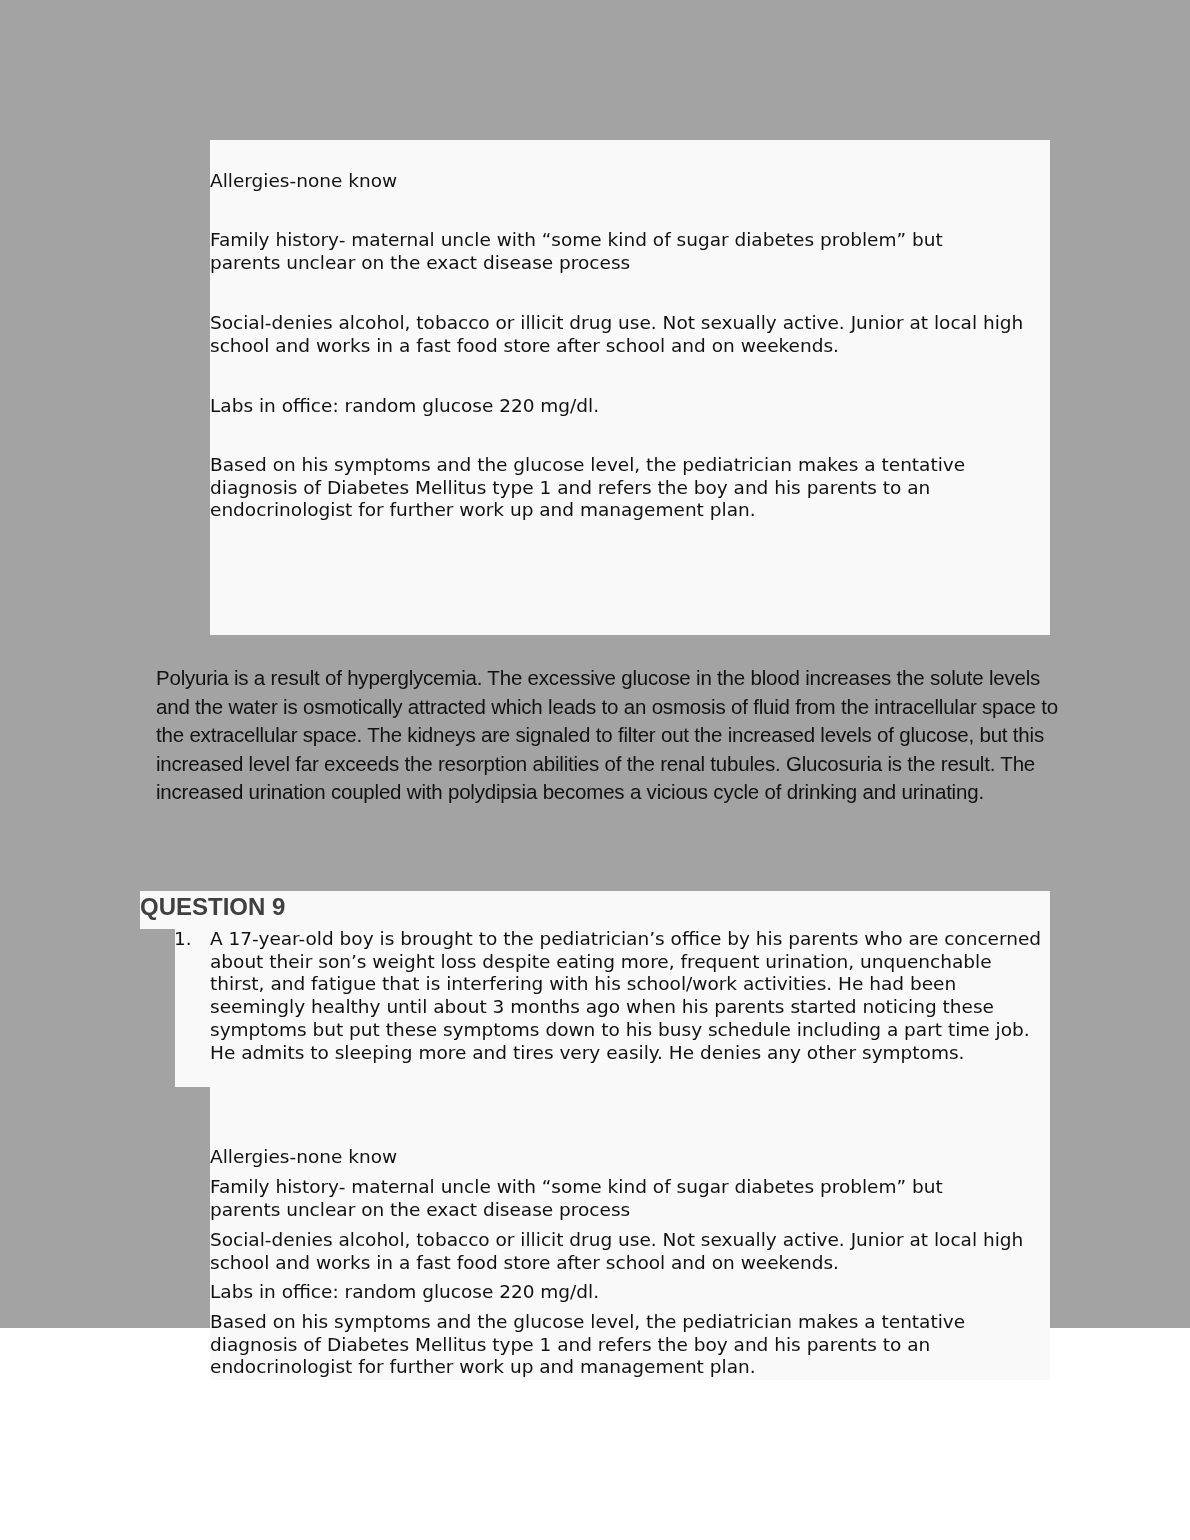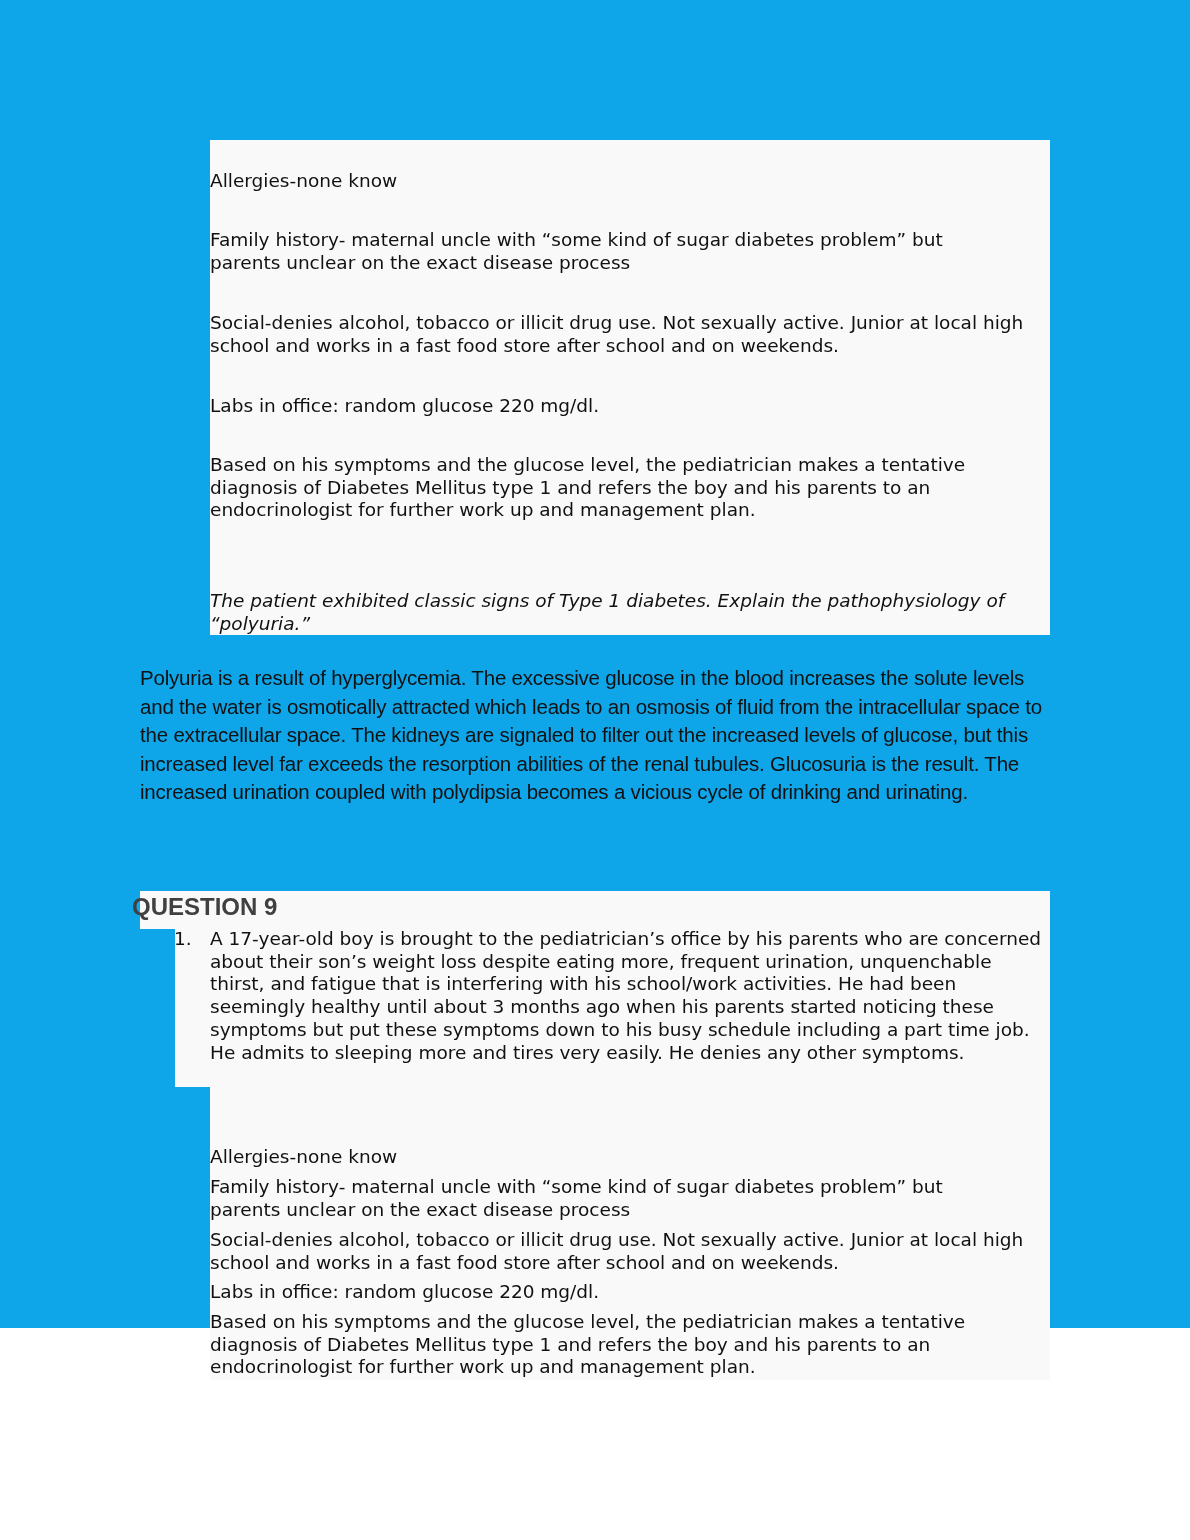--- a/index.html
+++ b/index.html
@@ -1,48 +1,47 @@
 <!DOCTYPE html>
 <html><head>
   <meta charset="utf-8">
   <style>
     html, body { margin: 0; padding: 0; background: #ffffff; }
     body { width: 1190px; height: 1540px; position: relative; overflow: hidden; }
-    .page { position: absolute; left: 0; top: 0; width: 1190px; height: 1328px; background: #0ea5e9; }
+    .page { position: absolute; left: 0; top: 0; width: 1190px; height: 1328px; background: #a3a3a3; }
 
     .shade { position: absolute; background: #f9f9f9; }
 
     .sans { font-family: "DejaVu Sans", sans-serif; color: #111; font-size: 18.5px; line-height: 22.7px; }
     .calibri { font-family: "Liberation Sans", sans-serif; color: #111; font-size: 20.5px; line-height: 28.6px; }
 
     .block { position: absolute; left: 210px; width: 840px; margin: 0; }
     .bold { font-weight: bold; }
     .italic { font-style: italic; }
 
-    .answer { position: absolute; left: 140px; width: 910px; margin: 0; letter-spacing: -0.2px; }
+    .answer { position: absolute; left: 156px; width: 910px; margin: 0; letter-spacing: -0.2px; }
 
-    .q9-heading { position: absolute; left: 132px; top: 893px; margin: 0;
+    .q9-heading { position: absolute; left: 140px; top: 893px; margin: 0;
       font-family: "Liberation Sans", sans-serif; font-weight: bold; font-size: 24px;
       color: #404040; line-height: 28px; }
 
     .list-num { position: absolute; left: 174px; }
   </style>
 </head>
 <body>
 
 <div class="page">
 
   <div class="shade" style="left:210px; top:140px; width:840px; height:495px;"></div>
 
   <p class="block sans" style="top:170px;">Allergies-none know</p>
   <p class="block sans" style="top:229px; width:800px;">Family history- maternal uncle with “some kind of sugar diabetes problem” but parents unclear on the exact disease process</p>
   <p class="block sans" style="top:312px;">Social-denies alcohol, tobacco or illicit drug use. Not sexually active. Junior at local high school and works in a fast food store after school and on weekends.</p>
   <p class="block sans" style="top:395px;">Labs in office: random glucose 220 mg/dl.</p>
   <p class="block sans" style="top:454px; width:810px;">Based on his symptoms and the glucose level, the pediatrician makes a tentative diagnosis of Diabetes Mellitus type 1 and refers the boy and his parents to an endocrinologist for further work up and management plan.</p>
-  <p class="block sans italic" style="top:590px;">The patient exhibited classic signs of Type 1 diabetes. Explain the pathophysiology of “polyuria.”</p>
 
   <p class="answer calibri" style="top:664px;">Polyuria is a result of hyperglycemia. The excessive glucose in the blood increases the solute levels and the water is osmotically attracted which leads to an osmosis of fluid from the intracellular space to the extracellular space. The kidneys are signaled to filter out the increased levels of glucose, but this increased level far exceeds the resorption abilities of the renal tubules. Glucosuria is the result. The increased urination coupled with polydipsia becomes a vicious cycle of drinking and urinating.</p>
 
   <div class="shade" style="left:140px; top:891px; width:910px; height:38px;"></div>
   <div class="shade" style="left:175px; top:929px; width:875px; height:158px;"></div>
   <div class="shade" style="left:210px; top:1087px; width:840px; height:293px;"></div>
 
   <h2 class="q9-heading">QUESTION 9</h2>
 
   <span class="list-num sans" style="top:928px;">1.</span>

